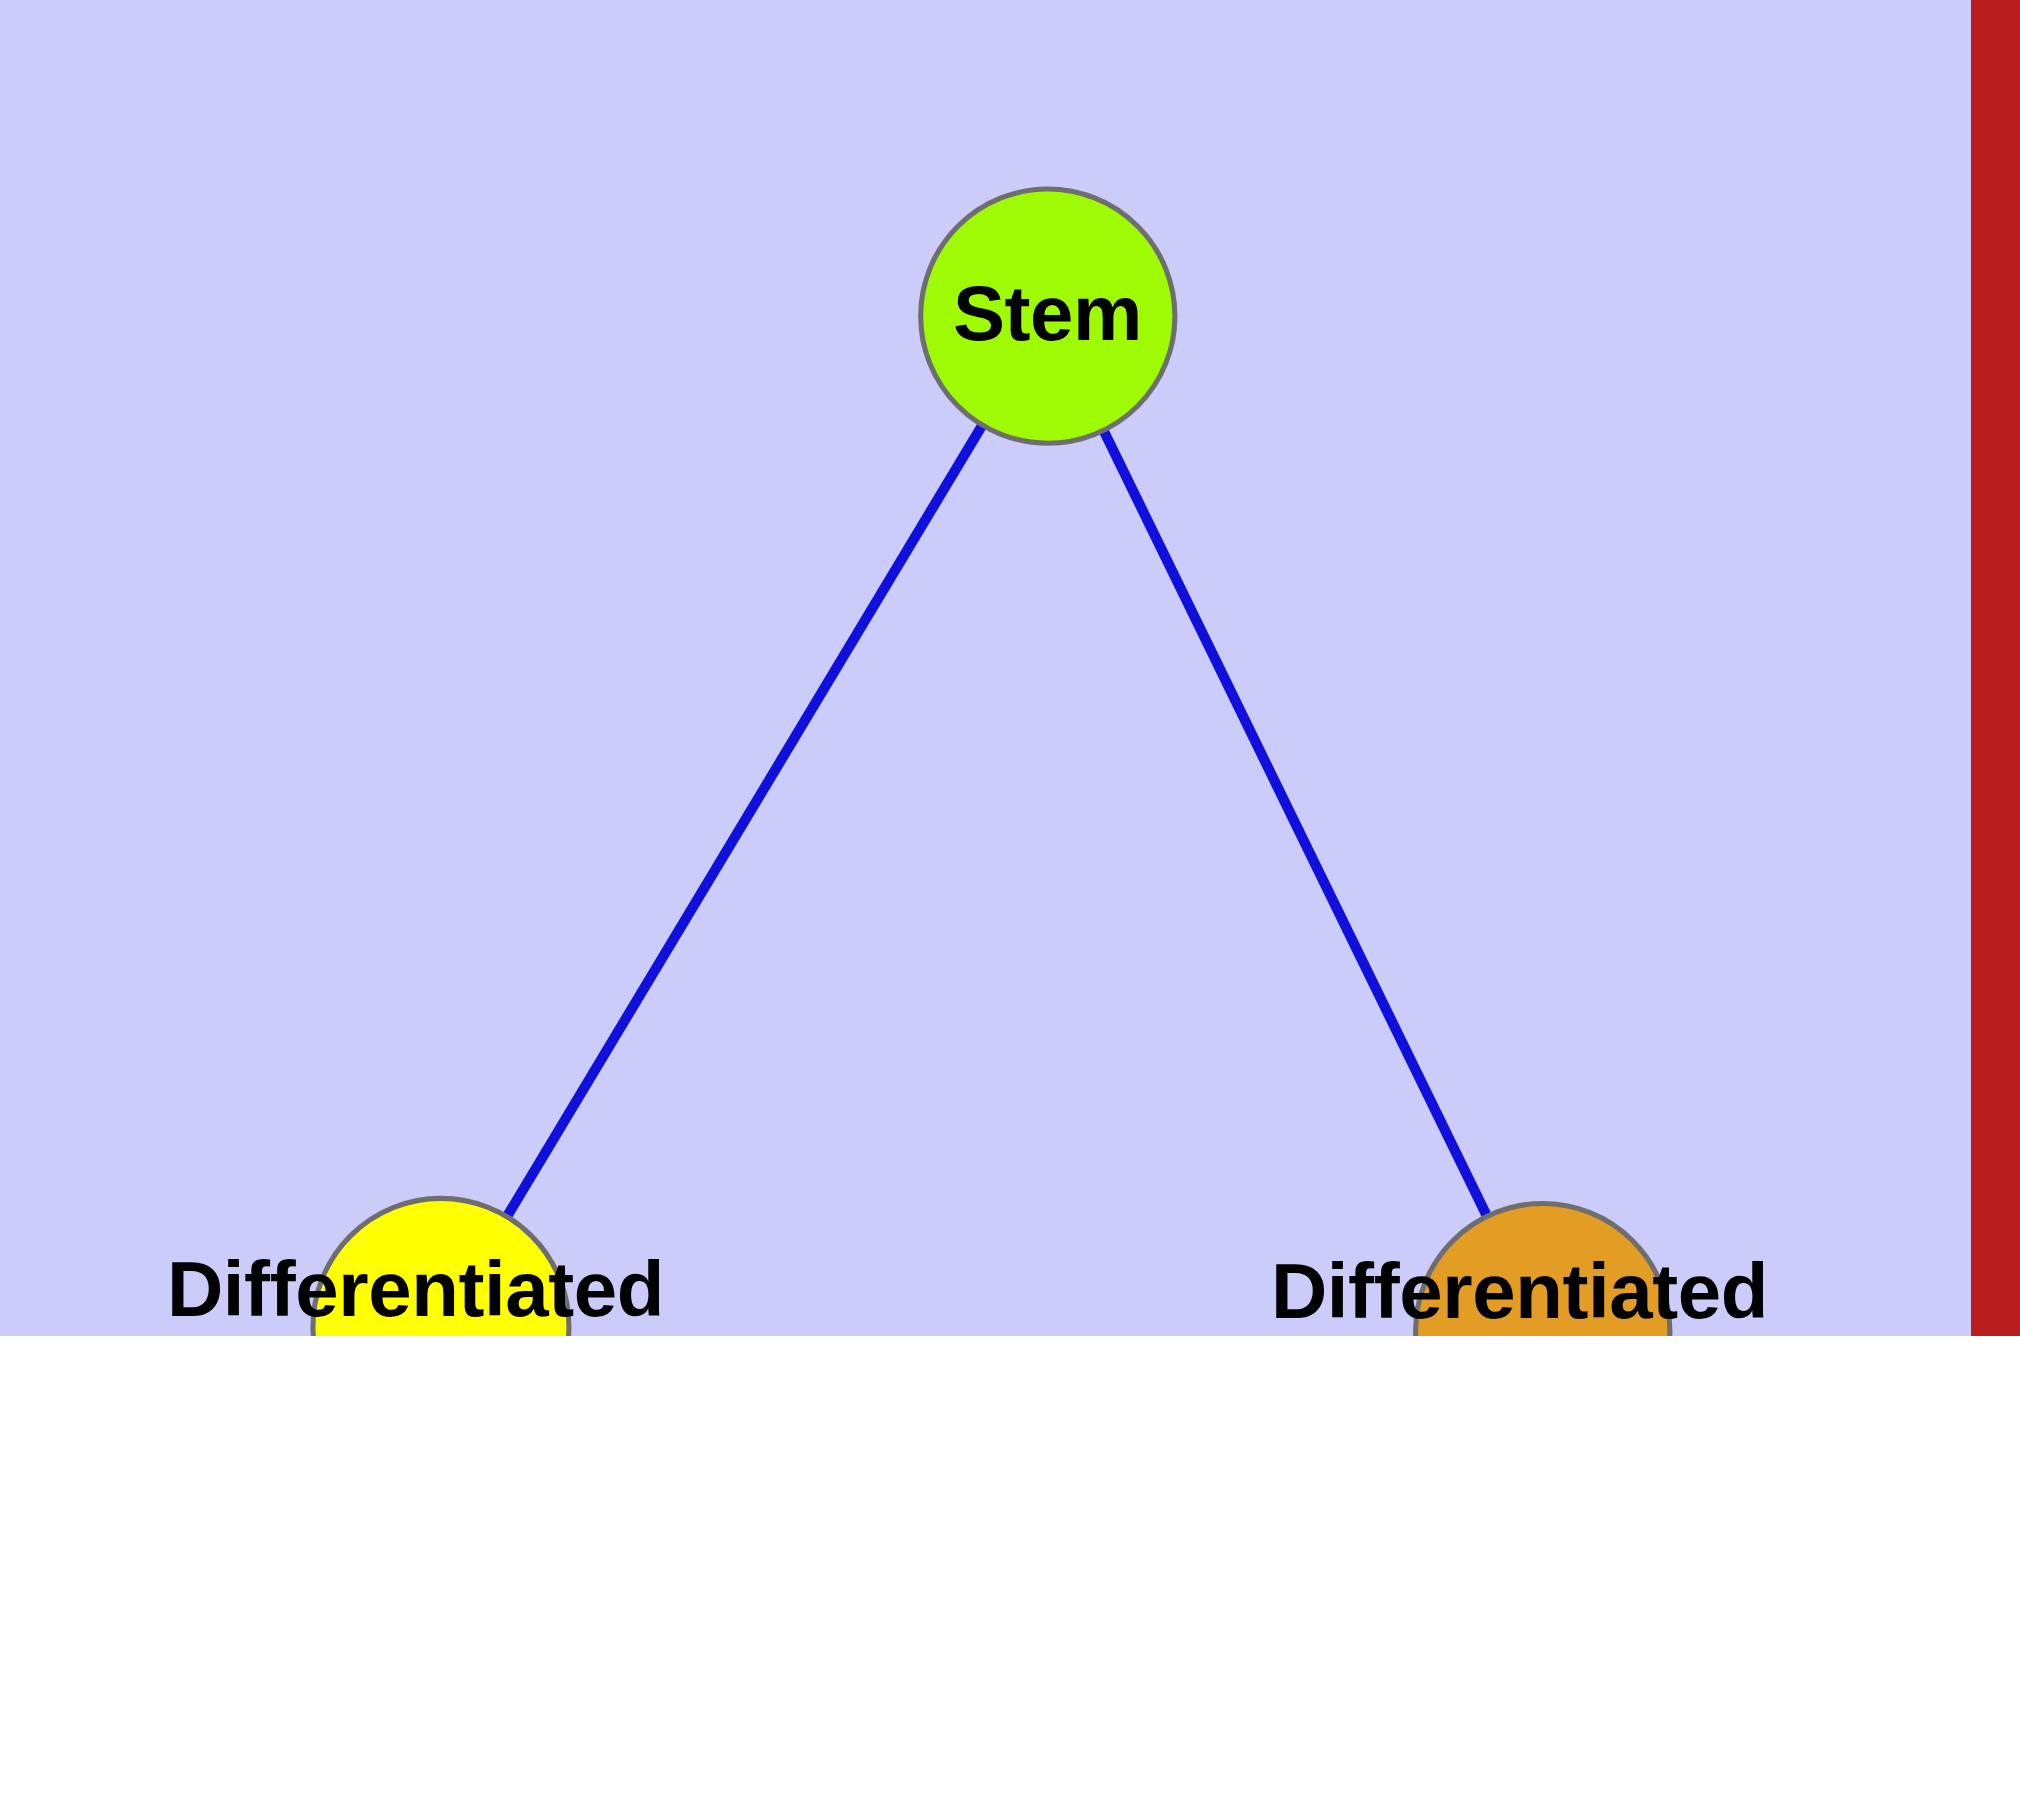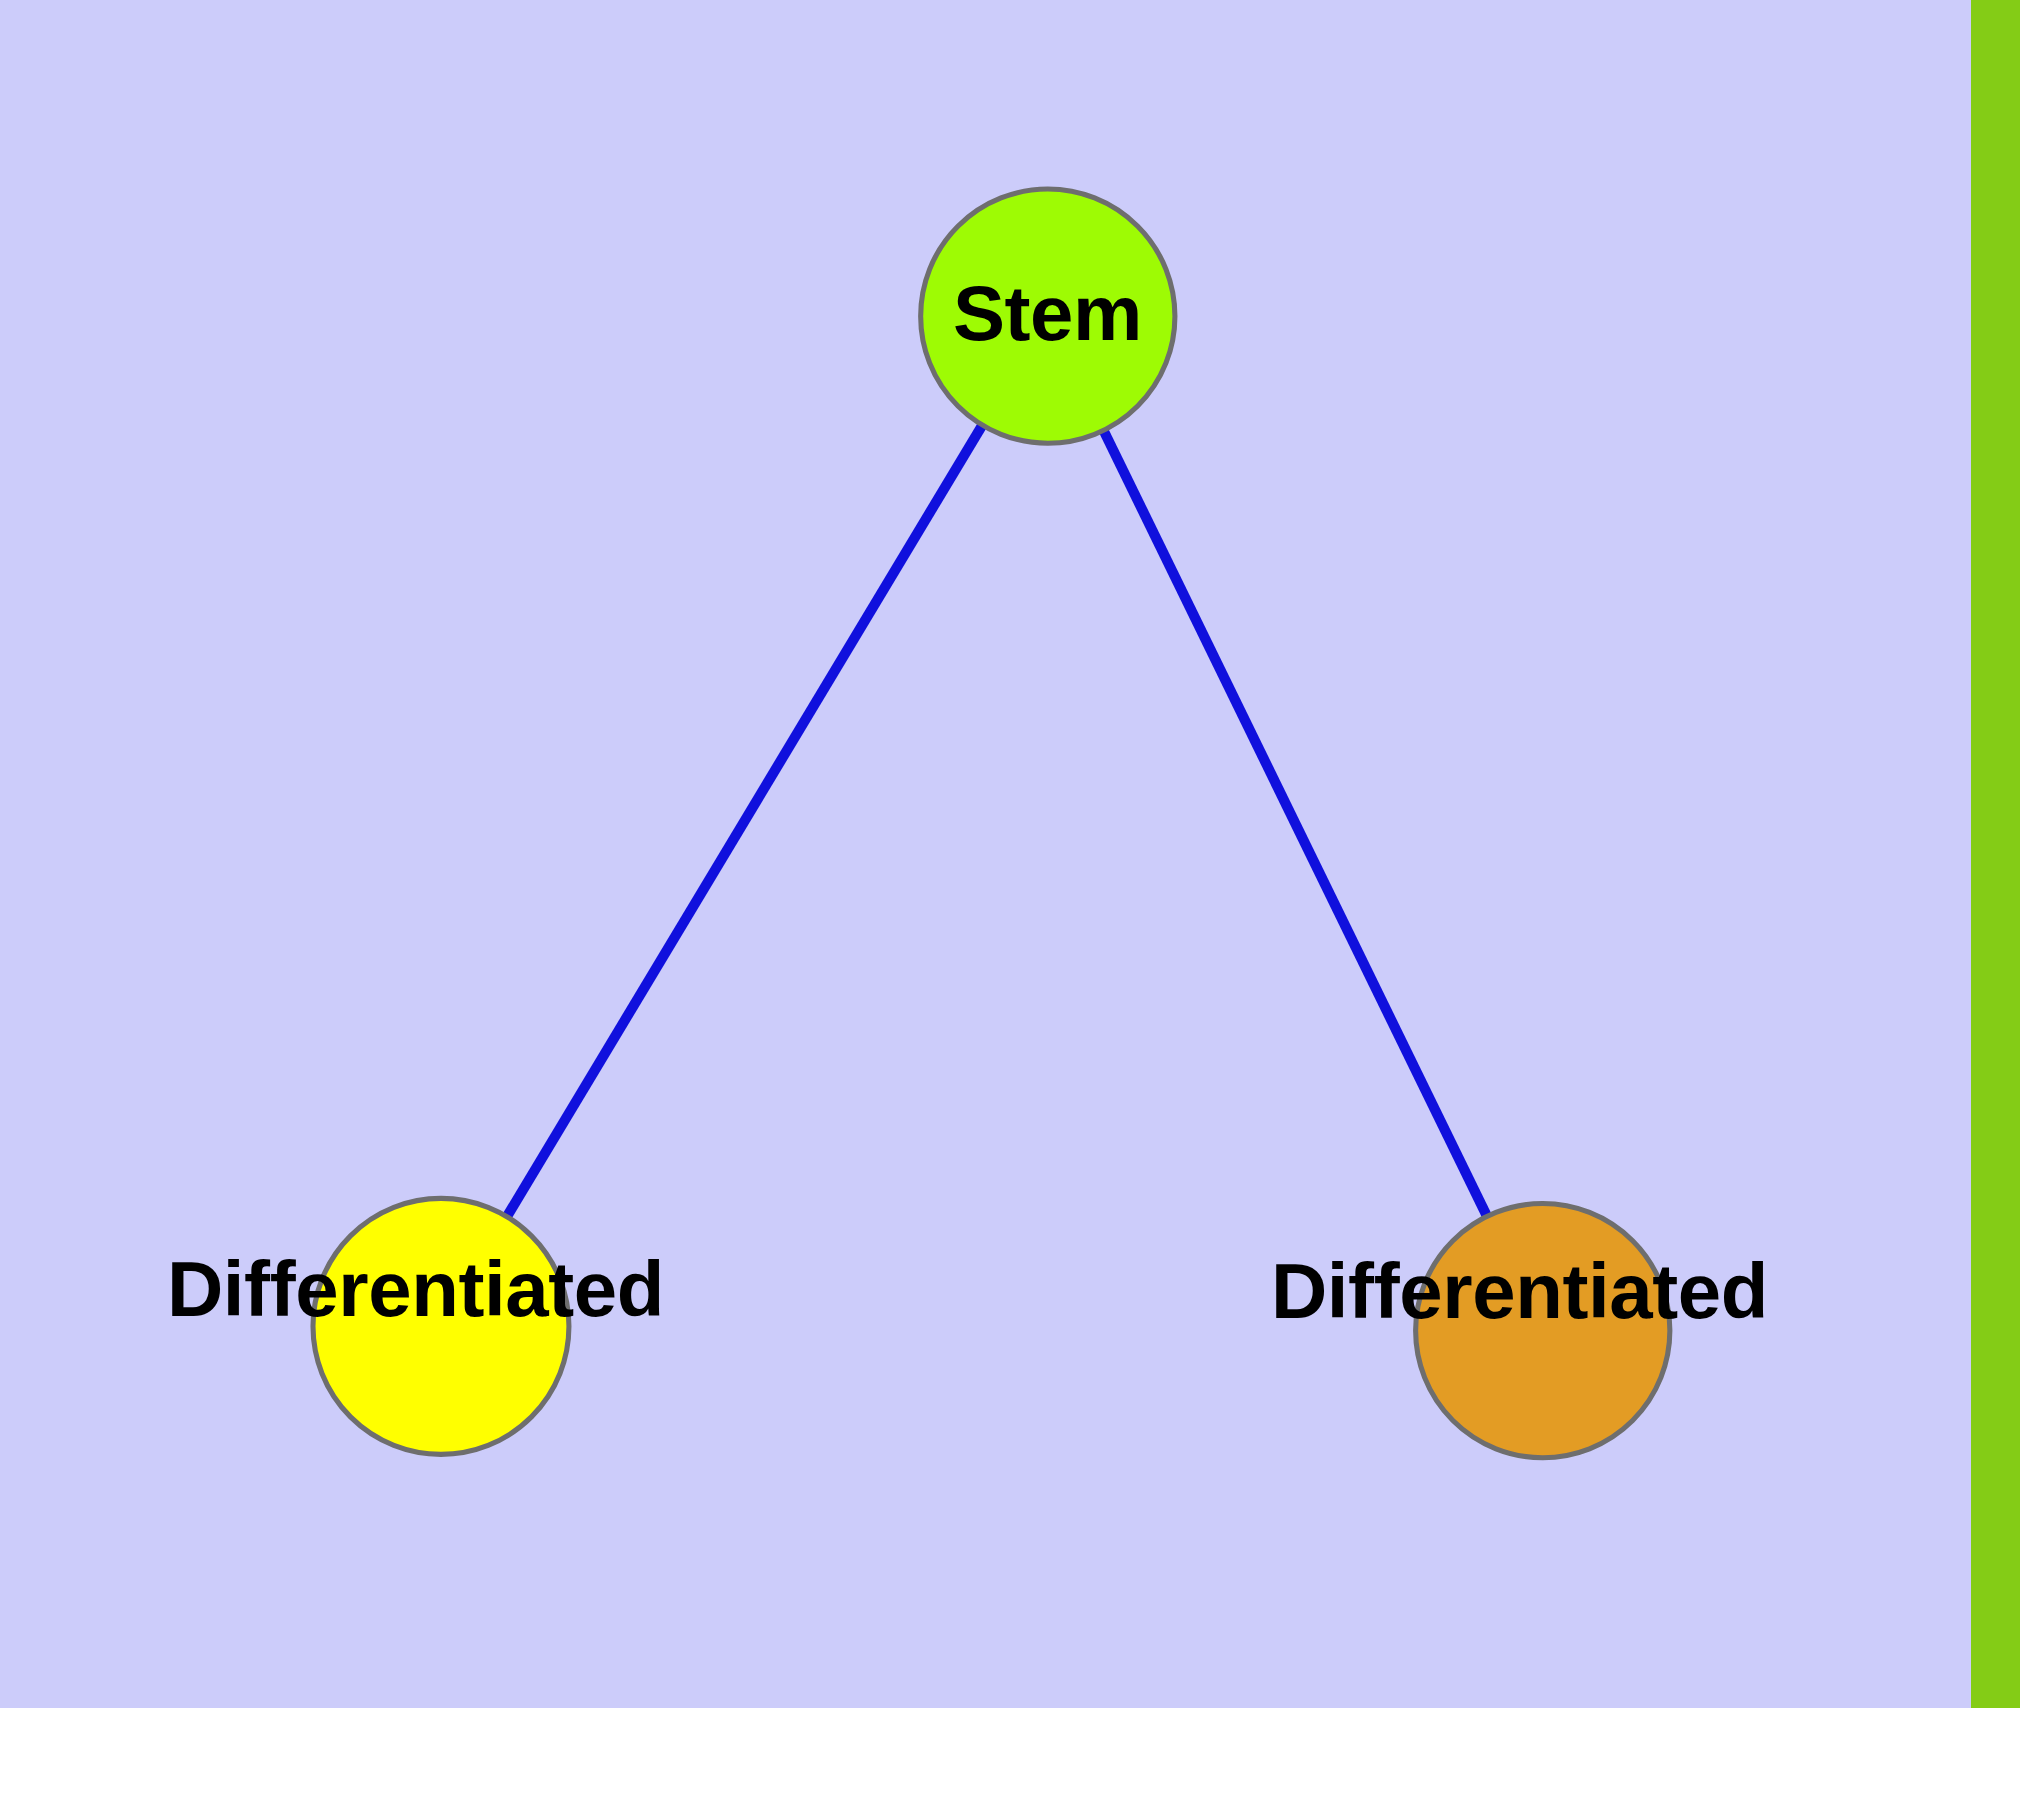--- a/index.html
+++ b/index.html
@@ -3,23 +3,23 @@
 <meta charset="utf-8">
 <style>
   html, body {
     margin: 0;
     padding: 0;
     background: #ffffff;
   }
   #canvas {
     position: relative;
     width: 2021px;
-    height: 1708px;
+    height: 1336px;
     overflow: hidden;
-    background: #84cc16;
+    background: #b91c1c;
     font-family: "Liberation Sans", sans-serif;
   }
   #plot-bg {
     position: absolute;
     left: 0;
     top: 0;
     width: 1971px;
     height: 1812px;
     background: #ccccfa;
   }

